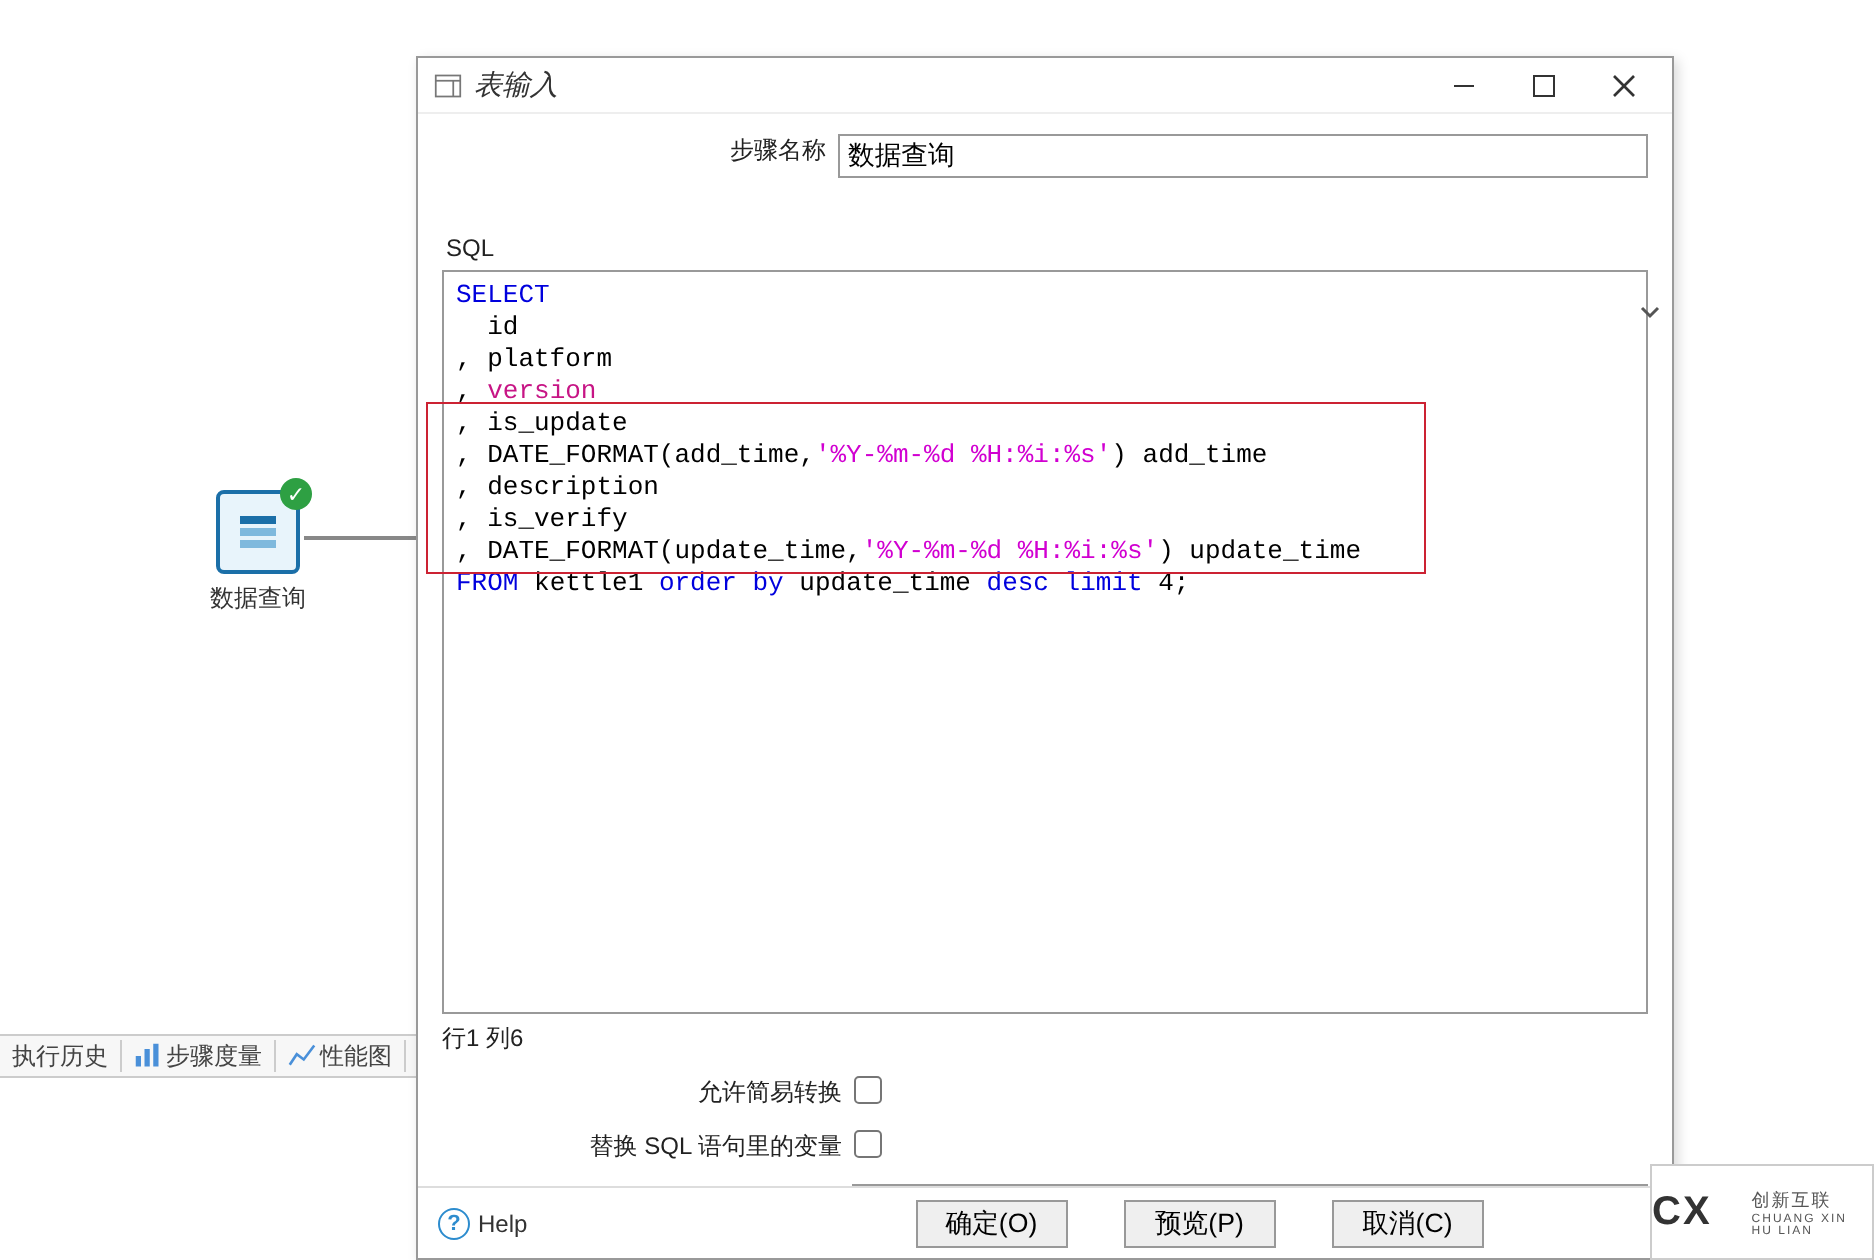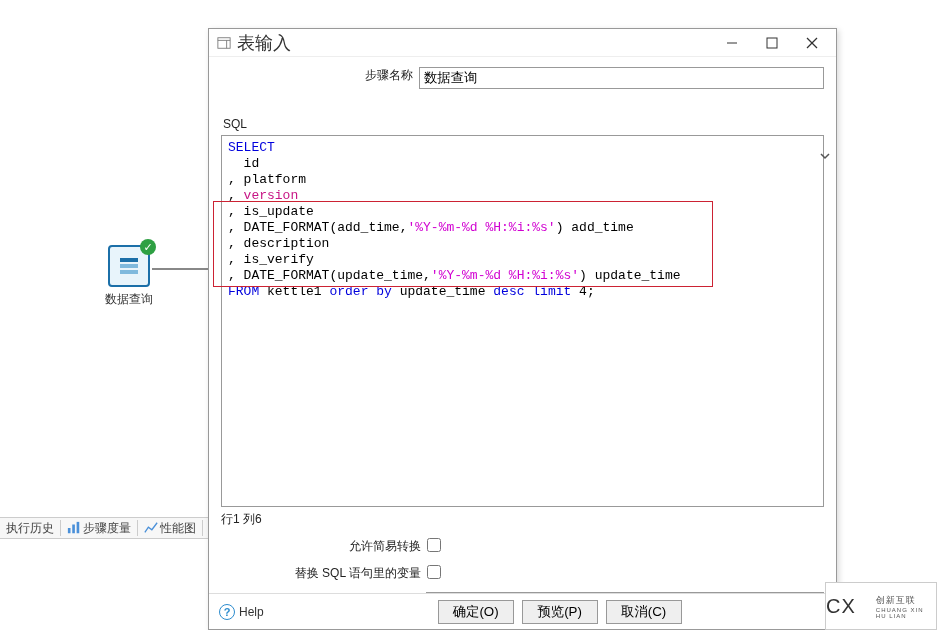--- a/index.html
+++ b/index.html
@@ -10,21 +10,21 @@
 .canvas-node .icon-wrap { position: relative; }
 .canvas-node .icon { width: 42px; height: 42px; border: 2px solid #1b6fa8; border-radius: 4px; background: #e8f4fb; display:flex; align-items:center; justify-content:center; }
 .canvas-node .badge { position: absolute; top:-6px; right:-6px; width:16px; height:16px; border-radius:50%; background:#2ea043; display:flex; align-items:center; justify-content:center; color:#fff; font-size:11px; }
 .canvas-node .label { margin-top:4px; font-size:12px; color:#333; }
 .connector { position:absolute; left:152px; top:268px; width:60px; height:2px; background:#888; }
 
 
 .dialog { position:absolute; left:208px; top:28px; width:629px; height:602px; background:#fff; border:1px solid #999; box-shadow:2px 2px 6px rgba(0,0,0,.15); display:flex; flex-direction:column; }
 .titlebar { height:28px; display:flex; align-items:center; padding:0 4px 0 8px; border-bottom:1px solid #eee; }
 .titlebar .tb-icon { width:14px; height:14px; margin-right:6px; }
-.titlebar .tb-title { flex:1; font-size:18px; color:#333; }
+.titlebar .tb-title { flex:1; font-size:14px; color:#333;font-style:italic; }
 .tb-btn { width:40px; height:24px; display:flex; align-items:center; justify-content:center; cursor:pointer; }
 
 .content { flex:1; padding:10px 12px 8px 12px; display:flex; flex-direction:column; overflow:hidden; }
 
 .form-row { display:flex; margin-bottom:6px; }
 .form-row .lbl { width:198px; text-align:right; padding-right:6px; color:#222; }
 .form-row input[type=text].wide { flex:1; height:22px; border:1px solid #999; padding:0 4px; }
 .form-row select { height:22px; border:1px solid #999; padding:0 4px; }
 .form-row .btn { height:24px; padding:0 8px; margin-left:4px; background:#efefef; border:1px solid #999; cursor:pointer; }
 .form-row input[type=checkbox] { width:14px; height:14px; }
@@ -45,31 +45,31 @@
 
 .opts { display:flex; flex-direction:column; gap:4px; margin-top:2px; }
 .opts .form-row .lbl { width:206px; }
 .opts select.half { width:400px; }
 .disabled-lbl { color:#999; }
 
 .btnbar { height:36px; border-top:1px solid #ddd; display:flex; align-items:center; padding:0 10px; gap:8px; }
 .btnbar .help { display:flex; align-items:center; gap:4px; cursor:pointer; color:#333; }
 .btnbar .help .qicon { width:16px; height:16px; border:1.5px solid #2d8cce; border-radius:50%; color:#2d8cce; font-size:11px; display:flex; align-items:center; justify-content:center; font-weight:bold; }
 .btnbar .spacer { width:158px; }
-.btnbar .mainbtn { height:24px; width:76px; background:#efefef; border:1px solid #999; cursor:pointer; }
+.btnbar .mainbtn { height:24px; width:76px; background:#efefef; border:1px solid #999; cursor:pointer;margin-left:20px; }
 
 
 .bg-strip { position:absolute; left:0; top:517px; width:210px; height:22px; border-top:1px solid #ccc; border-bottom:1px solid #ccc; background:#f7f7f7; display:flex; align-items:center; }
 .bg-strip .tab { height:16px; display:flex; align-items:center; gap:2px; padding:0 6px; border-right:1px solid #ccc; font-size:12px; color:#444; cursor:pointer; }
 .bg-strip .tab .ticon { width:14px; height:14px; }
 .downarrow { position:absolute; left:818px; top:149px; width:14px; height:14px; }
 
 
 .watermark { position:absolute; right:0; bottom:0; width:112px; height:48px; border:1px solid #ccc; background:#fff; display:flex; align-items:center; justify-content:center; font-size:10px; color:#555; letter-spacing:1px; }
-.watermark .cx { font-size:20px; font-weight:400; color:#333;text-align:center; }
+.watermark .cx { font-size:20px; font-weight:700; color:#333;text-align:center; }
 .watermark .side { display:flex; flex-direction:column; margin-left:20px; font-size:9px; }
 </style>
 </head>
 <body>
 
 <div class="canvas-node">
   <div class="icon-wrap">
     <div class="icon">
       <svg width="24" height="24" viewBox="0 0 24 24">
           <rect x="3" y="4" width="18" height="4" fill="#1b6fa8"></rect>

